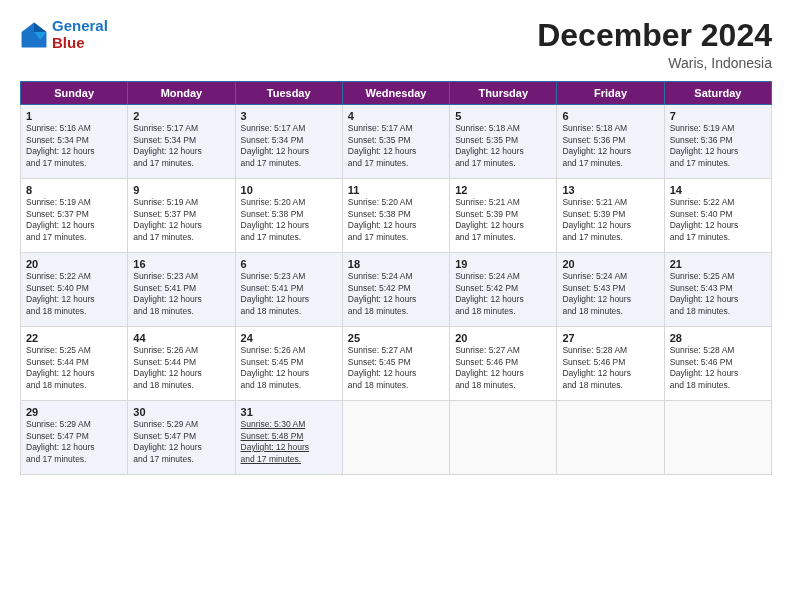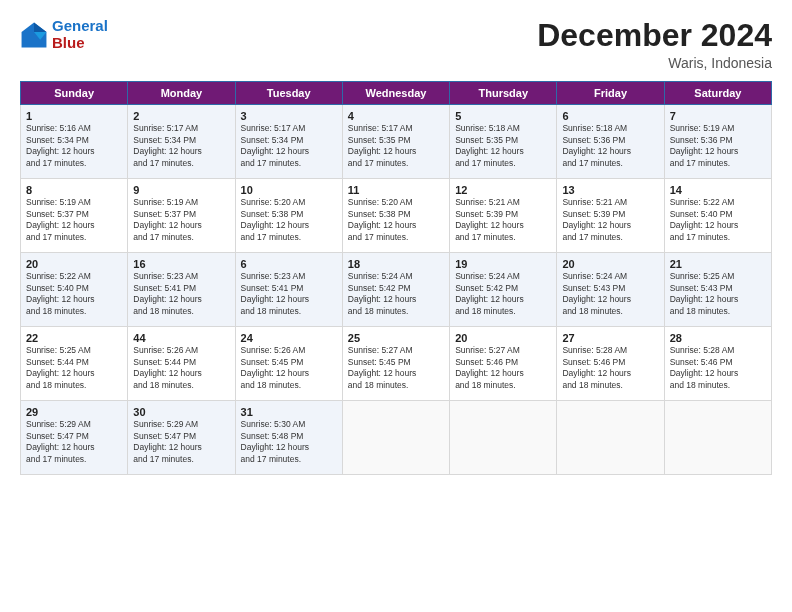--- a/index.html
+++ b/index.html
@@ -341,21 +341,21 @@
           </td>
           <td>
             <span class="day-number">30</span>
             <div class="day-info" style="white-space: pre-line;">Sunrise: 5:29 AM
 Sunset: 5:47 PM
 Daylight: 12 hours
 and 17 minutes.</div>
           </td>
           <td>
             <span class="day-number">31</span>
-            <div class="day-info" style="white-space: pre-line;">Sunrise: 5:30 AM
+            <div class="day-info" style="white-space: pre-line; text-decoration: underline;">Sunrise: 5:30 AM
 Sunset: 5:48 PM
 Daylight: 12 hours
 and 17 minutes.</div>
           </td>
           <td class="empty-cell"></td>
           <td class="empty-cell"></td>
           <td class="empty-cell"></td>
           <td class="empty-cell"></td>
         </tr>
       </tbody>

